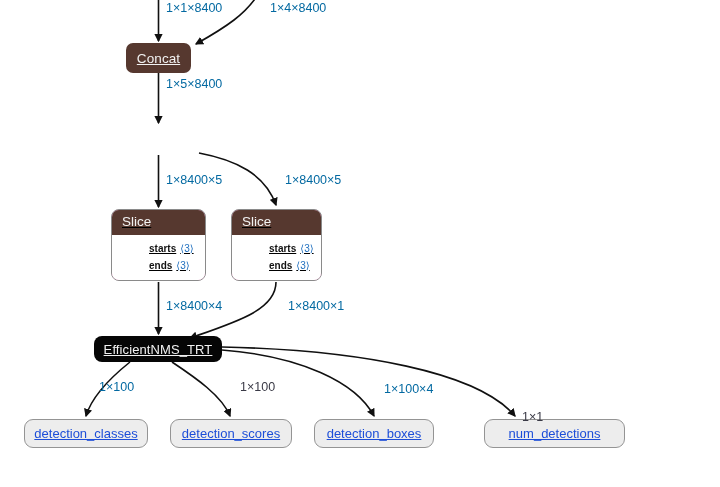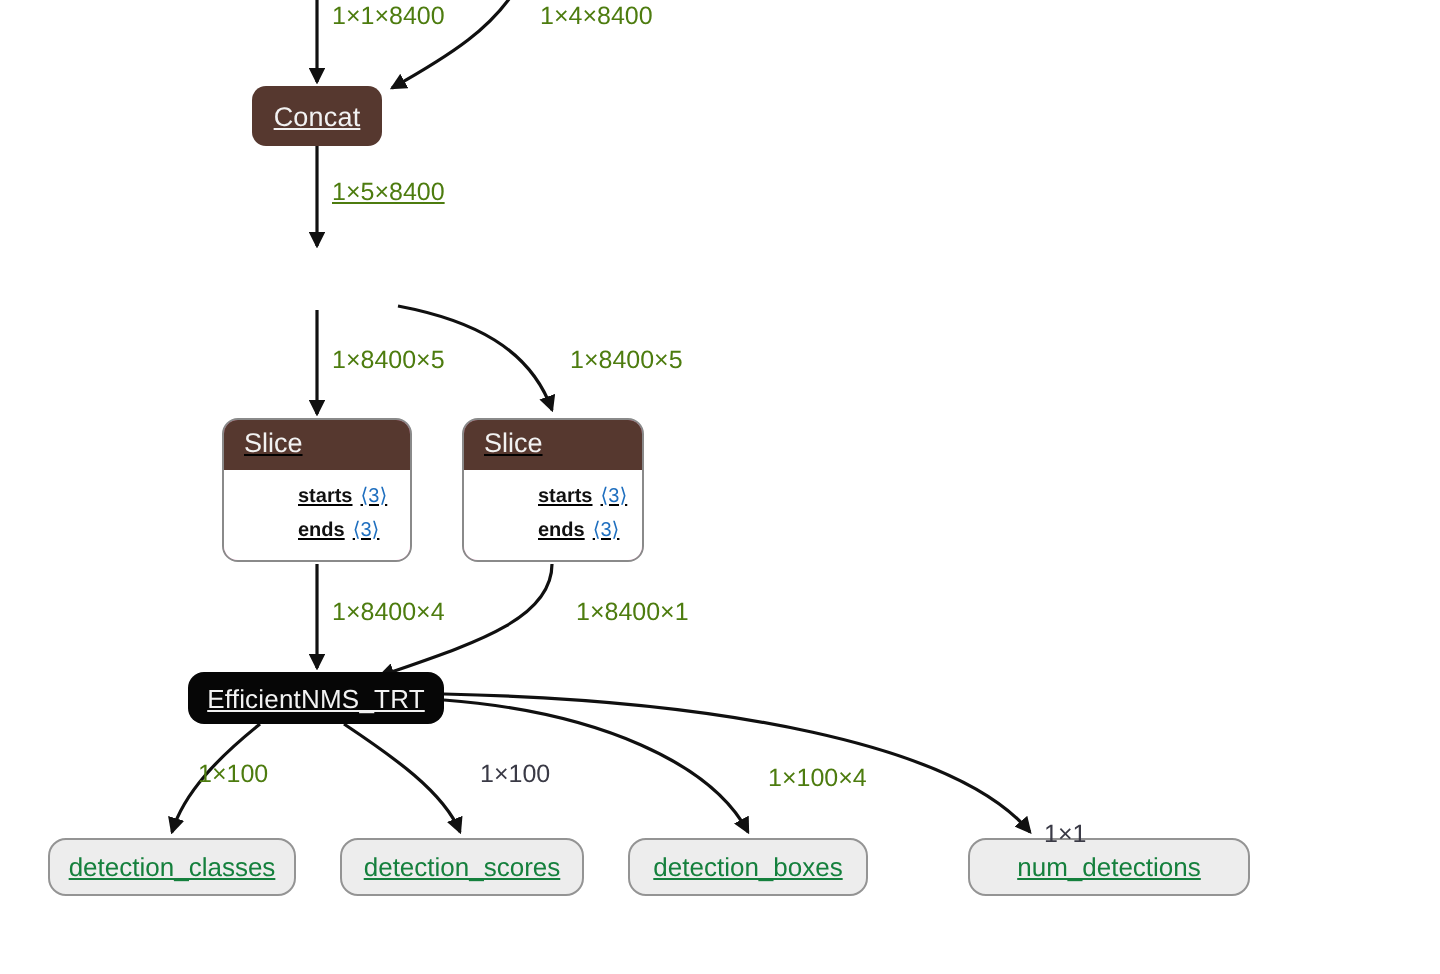--- a/index.html
+++ b/index.html
@@ -95,35 +95,35 @@
   .slice-right { left: 231px; top: 209px; width: 91px; }
 
   
   .io-node {
     background: #ededed;
     border: 1px solid #949494;
     border-radius: 9px;
     display: flex;
     align-items: center;
     justify-content: center;
-    color: #15803d;
+    color: #1d4ed8;
     font-size: 13px;
     height: 29px;
     white-space: nowrap;
   }
   .io-classes    { left: 24px;  top: 419px; width: 124px; }
   .io-scores     { left: 170px; top: 419px; width: 122px; }
   .io-boxes      { left: 314px; top: 419px; width: 120px; }
   .io-numdet     { left: 484px; top: 419px; width: 141px; }
 
   
   .edge-label {
     position: absolute;
     font-size: 12.5px;
-    color: #4d7c0f;
+    color: #0369a1;
     white-space: nowrap;
     line-height: 1;
   }
   .edge-label.dark { color: #3a3a46; }
 </style>
 </head>
 <body>
 
 <div id="canvas">
 
@@ -205,21 +205,21 @@
   </div>
 
   <div class="node io-node io-numdet">
     <span>num_detections</span>
   </div>
 
   <div class="edge-label" style="left:166px; top:2px;">1×1×8400</div>
 
   <div class="edge-label" style="left:270px; top:2px;">1×4×8400</div>
 
-  <div class="edge-label" style="left:166px; top:90px;text-decoration:underline;">1×5×8400</div>
+  <div class="edge-label" style="left:166px; top:78px;">1×5×8400</div>
 
   <div class="edge-label" style="left:166px; top:174px;">1×8400×5</div>
 
   <div class="edge-label" style="left:285px; top:174px;">1×8400×5</div>
 
   <div class="edge-label" style="left:166px; top:300px;">1×8400×4</div>
 
   <div class="edge-label" style="left:288px; top:300px;">1×8400×1</div>
 
   <div class="edge-label" style="left:99px; top:381px;">1×100</div>

